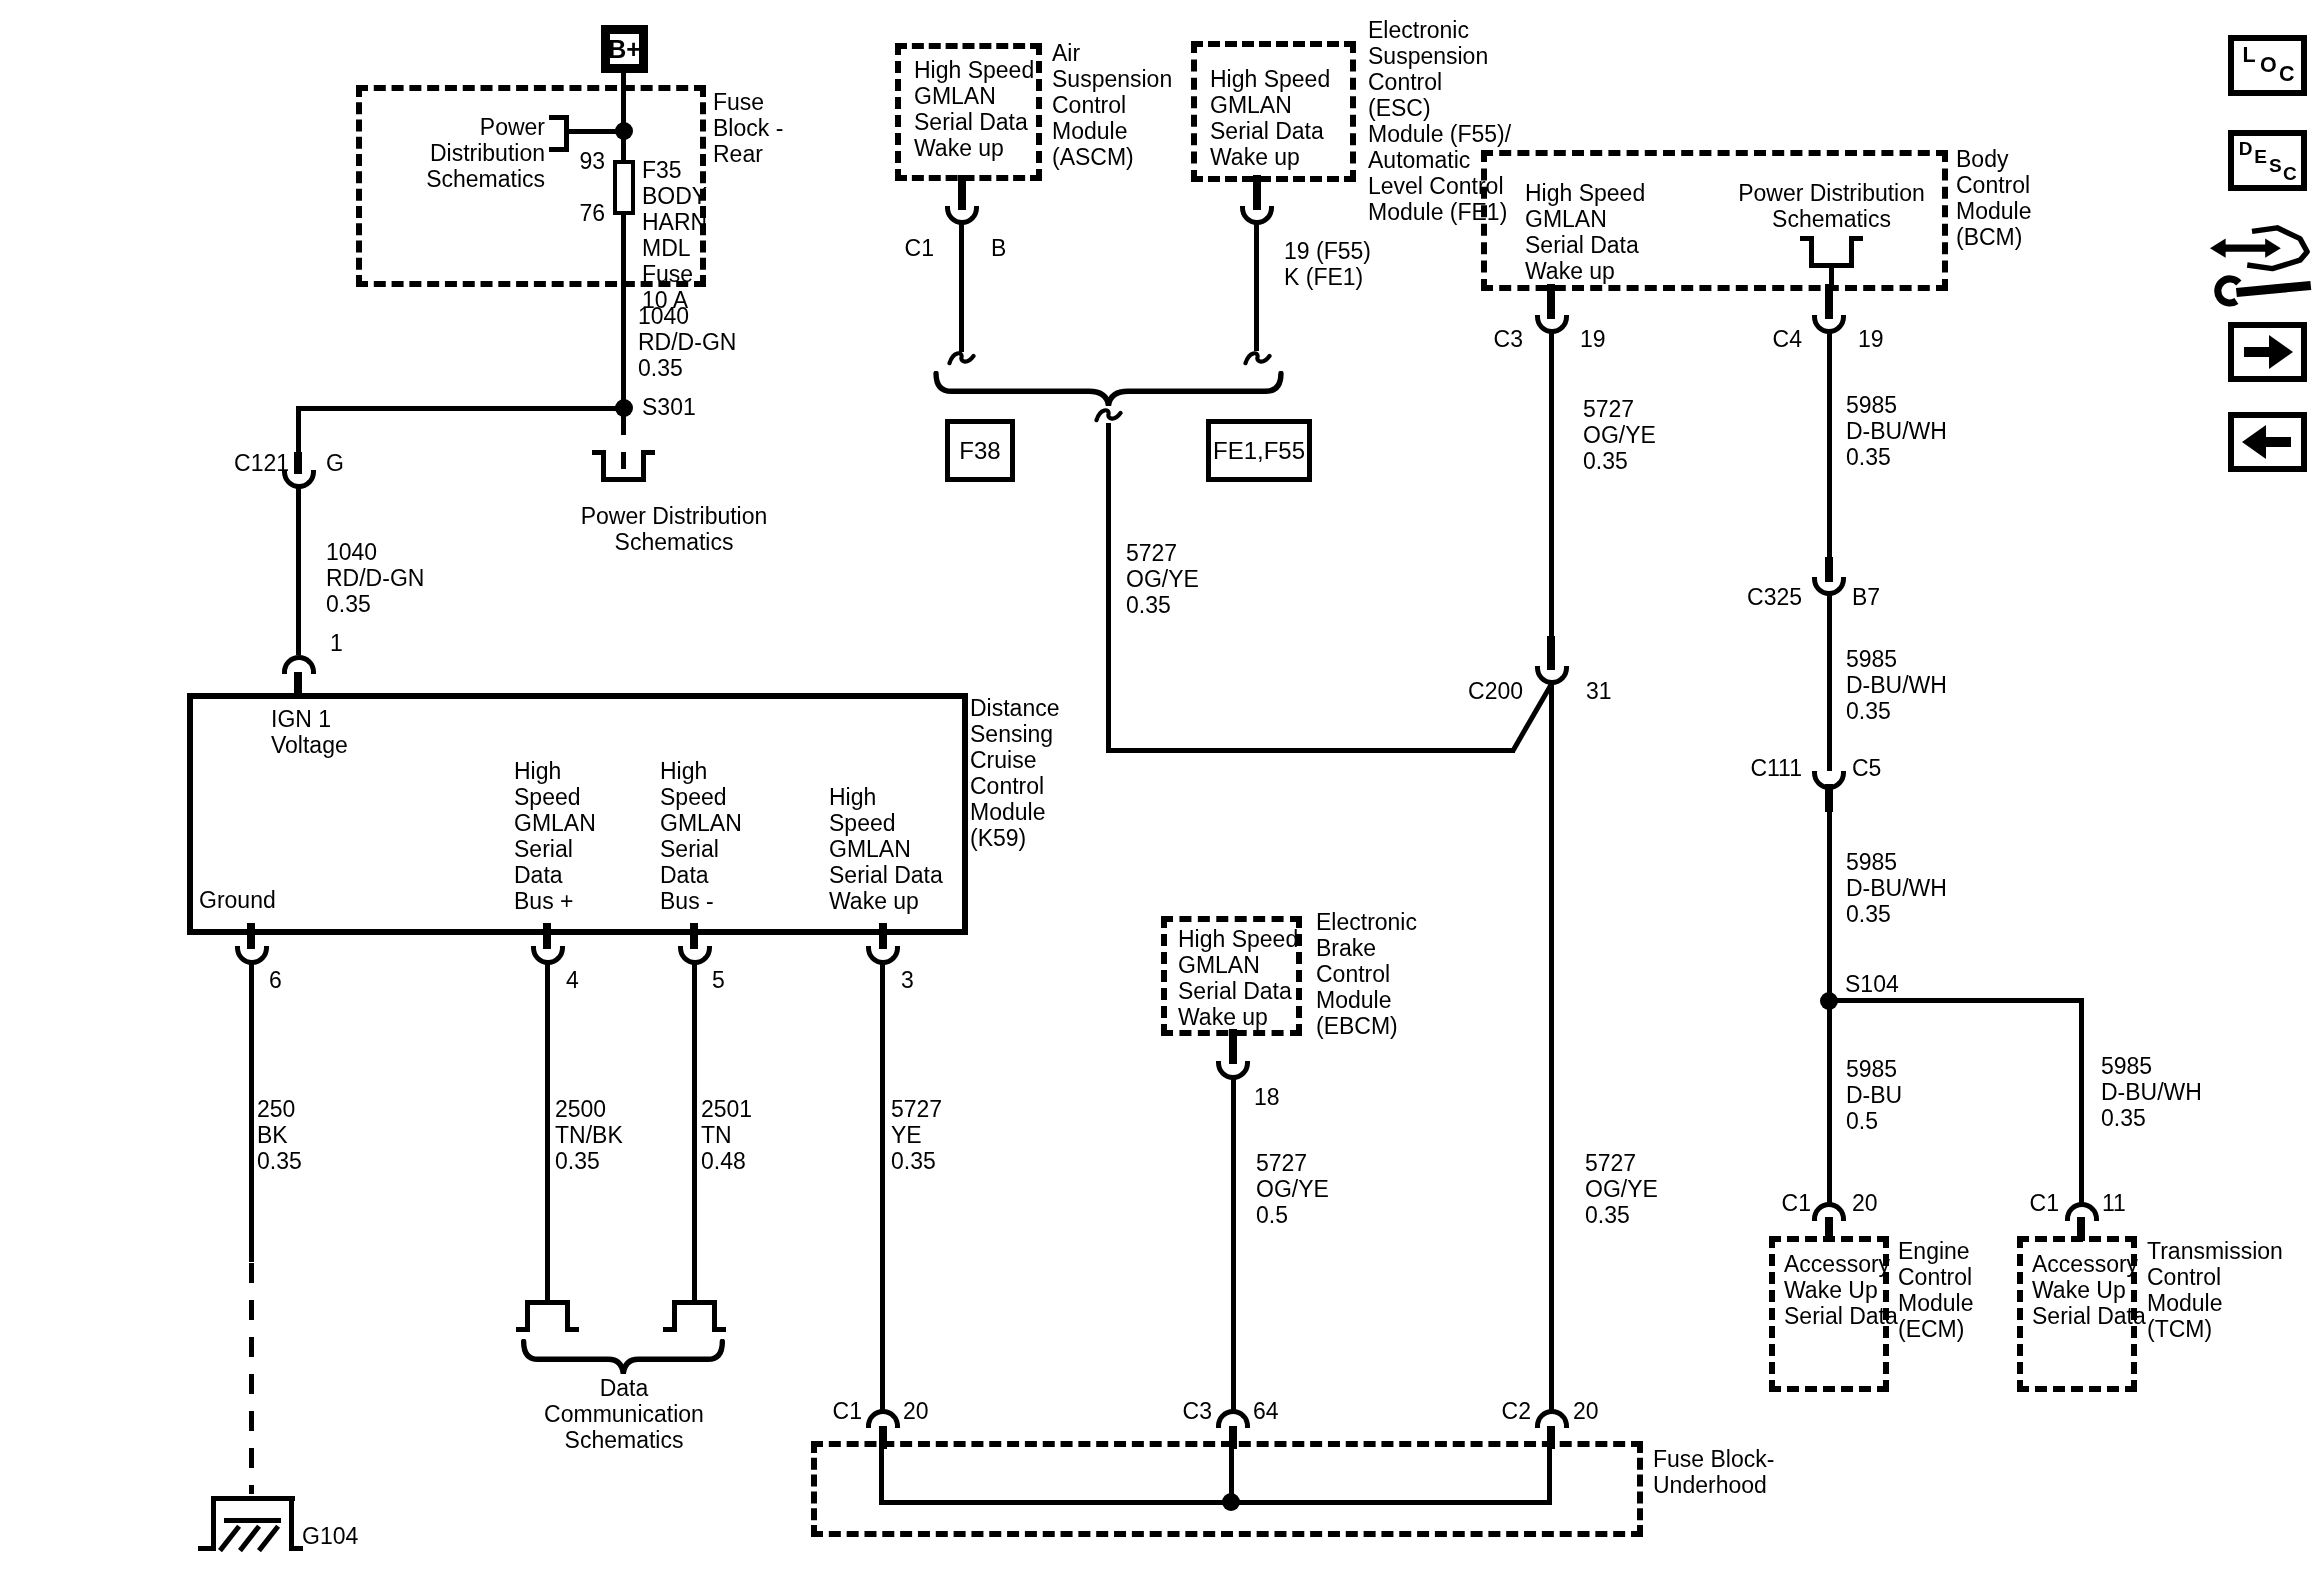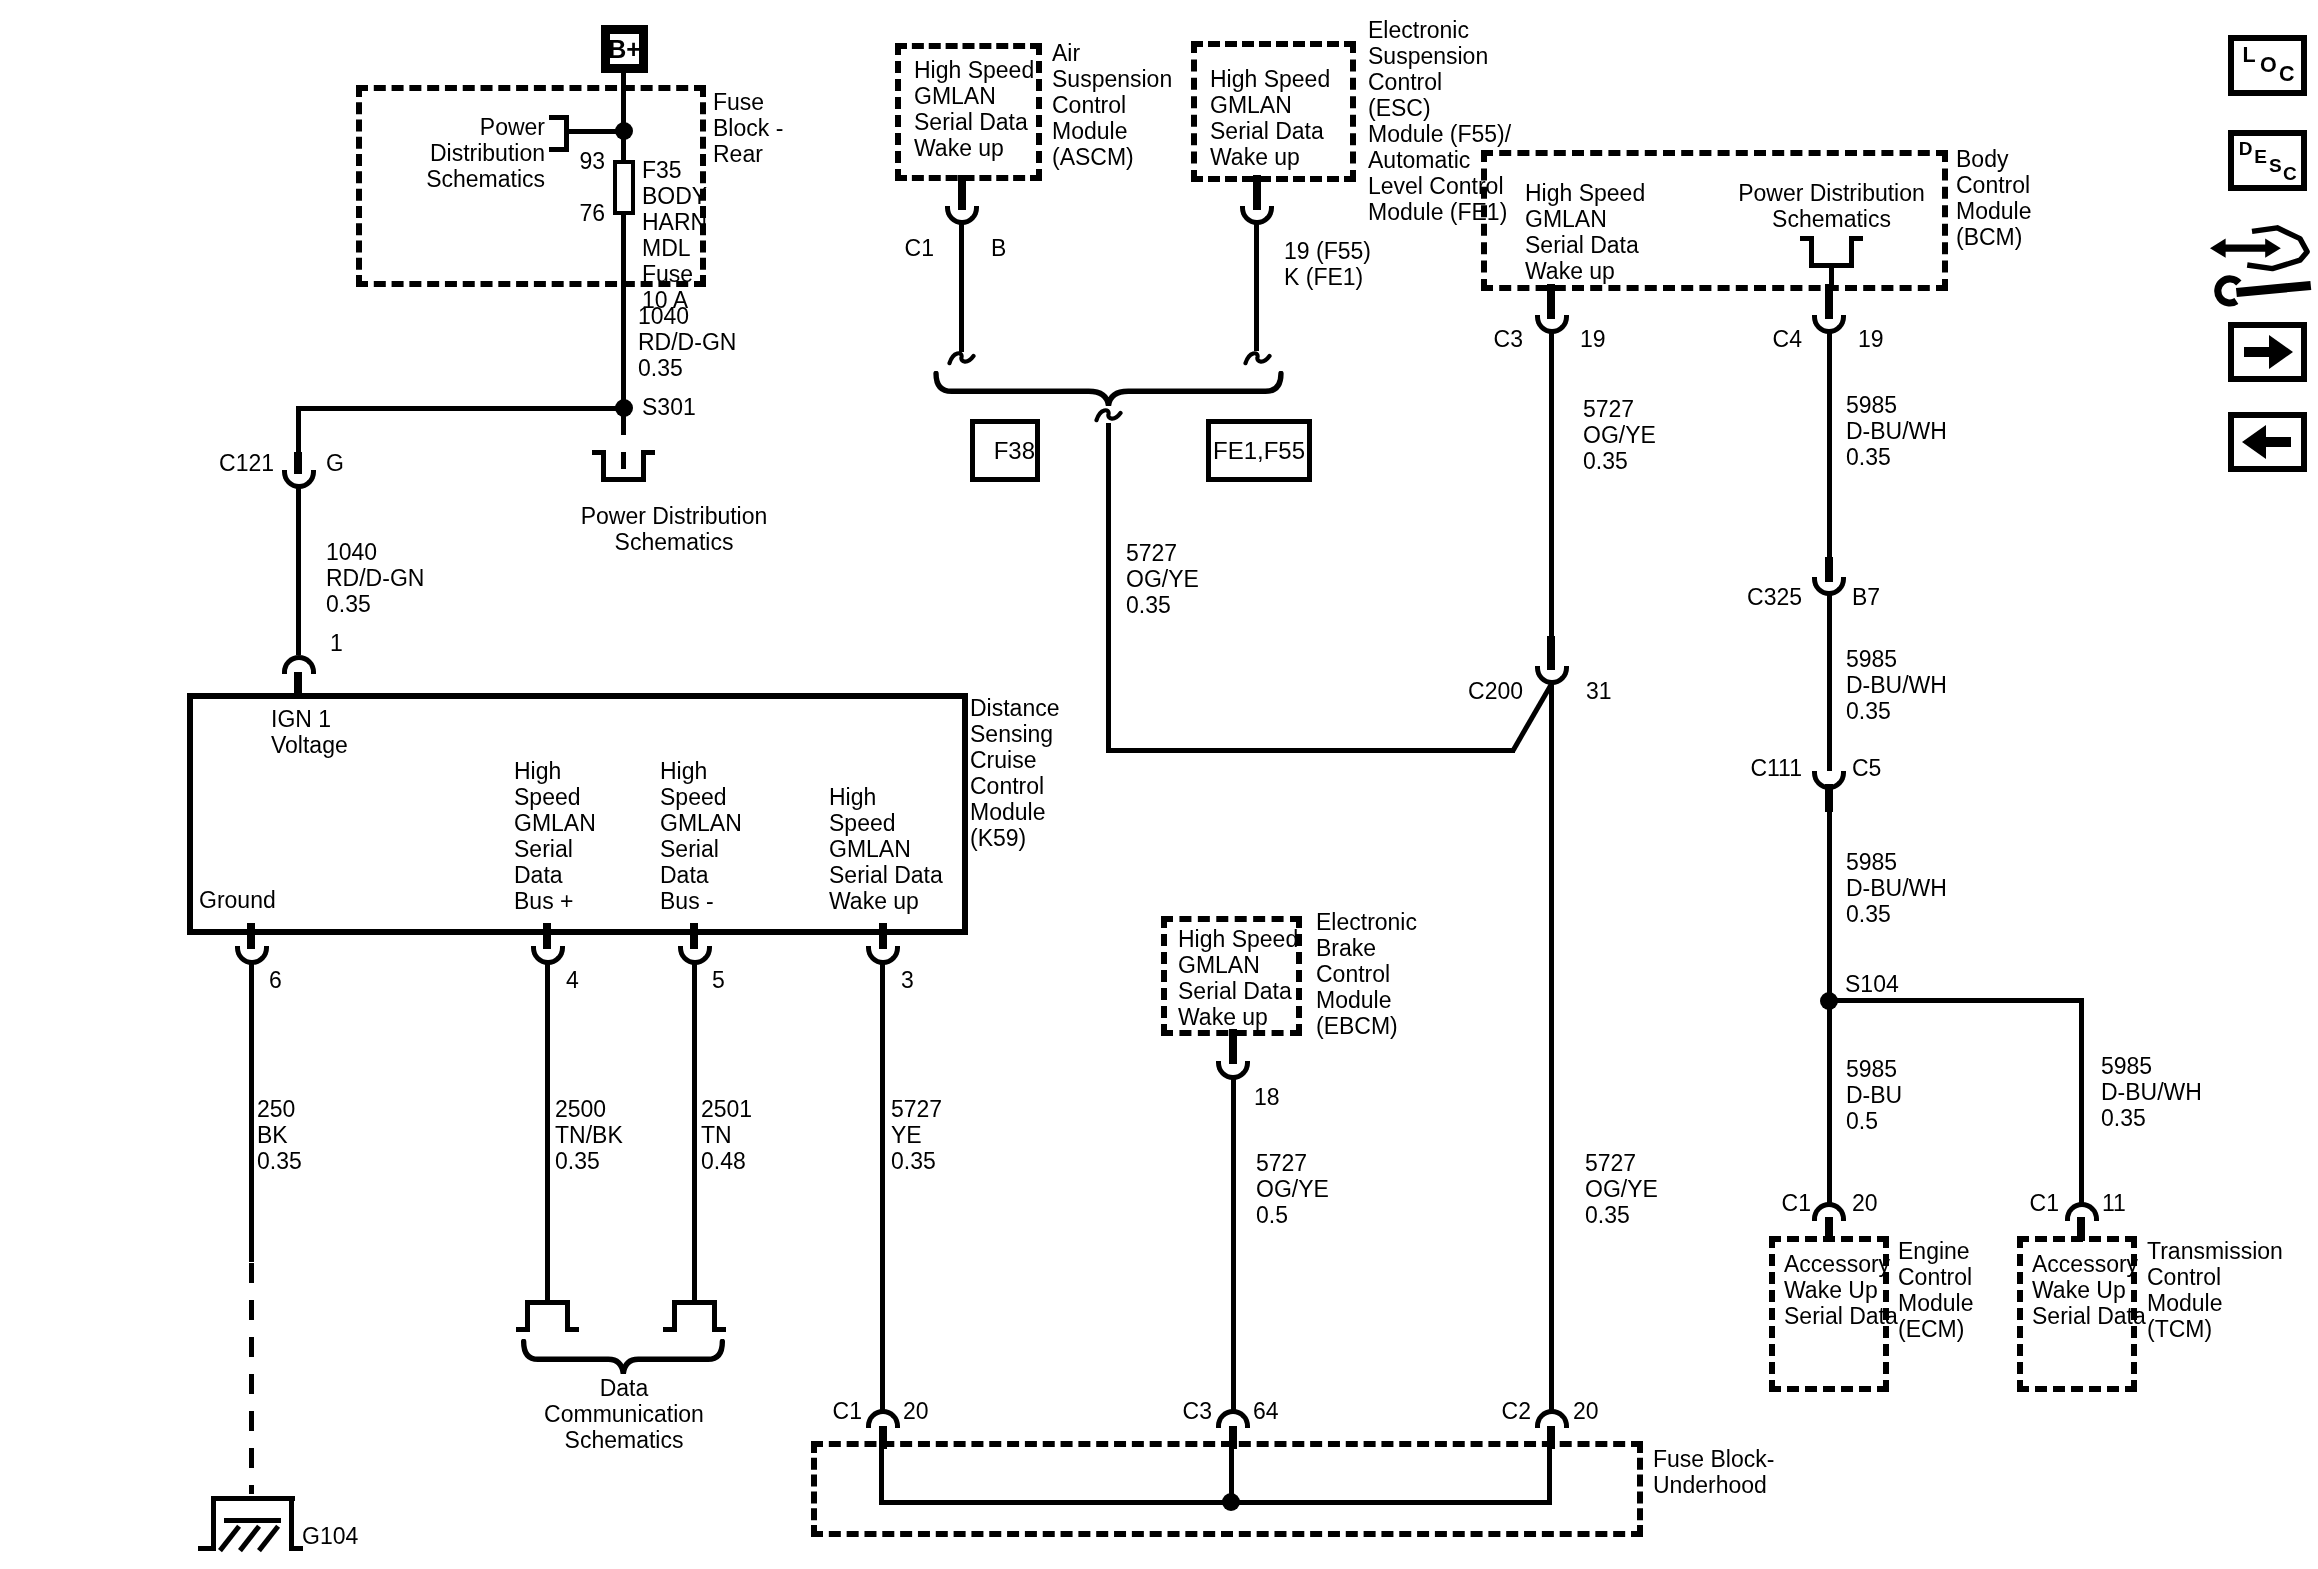--- a/index.html
+++ b/index.html
@@ -75,21 +75,21 @@
     <div class="foot" style="left:-14.4px;top:0;"></div>
     <div class="foot" style="right:-14.4px;top:0;"></div>
   </div>
   <div class="lbl lblc" data-bind="refs.pds_below_s301" style="left:575px;top:503px;width:198px;">Power Distribution
 Schematics</div>
 
   <div class="wh" style="left:296px;top:406px;width:326px;"></div>
   <div class="wv" style="left:296px;top:406px;height:60px;"></div>
   <div class="stub" style="left:294px;top:452px;height:21.5px;"></div>
   <div class="cup" style="left:282px;top:470px;"></div>
-  <div class="lbl lblr" data-bind="conns.c121" style="left:214px;top:450px;width:60px;">C121</div>
+  <div class="lbl lblr" data-bind="conns.c121" style="left:229px;top:450px;width:60px;">C121</div>
   <div class="lbl" data-bind="conns.c121_pin" style="left:326px;top:450px;">G</div>
 
   <div class="wv" style="left:296px;top:487px;height:168px;"></div>
   <div class="lbl" data-bind="wires.ign" style="left:326px;top:539px;">1040
 RD/D-GN
 0.35</div>
   <div class="lbl" data-bind="conns.k59_in" style="left:330px;top:630px;">1</div>
   <div class="cap" style="left:282px;top:655px;"></div>
   <div class="stub" style="left:294px;top:672px;height:25px;"></div>
 
@@ -222,21 +222,21 @@
   <svg style="left:1243px;top:350px;" width="29" height="18" viewBox="0 0 48 30">
     <path d="M4 22 C10 2 26 2 24 12 C22 20 34 24 44 10" fill="none" stroke="#000" stroke-width="7" stroke-linecap="round"></path>
   </svg>
 
   <svg style="left:932px;top:371px;" width="353" height="37" viewBox="0 0 590 62">
     <path d="M6 4 Q6 34 32 34 L262 34 Q292 34 295 58 Q298 34 328 34 L558 34 Q584 34 584 4" fill="none" stroke="#000" stroke-width="9" stroke-linecap="round"></path>
   </svg>
   <svg style="left:1094px;top:407px;" width="29" height="18" viewBox="0 0 48 30">
     <path d="M4 22 C10 2 26 2 24 12 C22 20 34 24 44 10" fill="none" stroke="#000" stroke-width="7" stroke-linecap="round"></path>
   </svg>
-  <div class="refbox" style="left:970px;top:419px;width:60px;height:53px;justify-content:flex-end;">
+  <div class="refbox" style="left:945px;top:419px;width:60px;height:53px;">
     <span data-bind="refs.f38">F38</span>
   </div>
   <div class="refbox" style="left:1206px;top:419px;width:96px;height:53px;">
     <span data-bind="refs.fe1_f55">FE1,F55</span>
   </div>
   <div class="wv" style="left:1106px;top:423px;height:330px;"></div>
   <div class="lbl" data-bind="wires.wake_merge" style="left:1126px;top:540px;">5727
 OG/YE
 0.35</div>
   <div class="wh" style="left:1106px;top:748px;width:409px;"></div>

